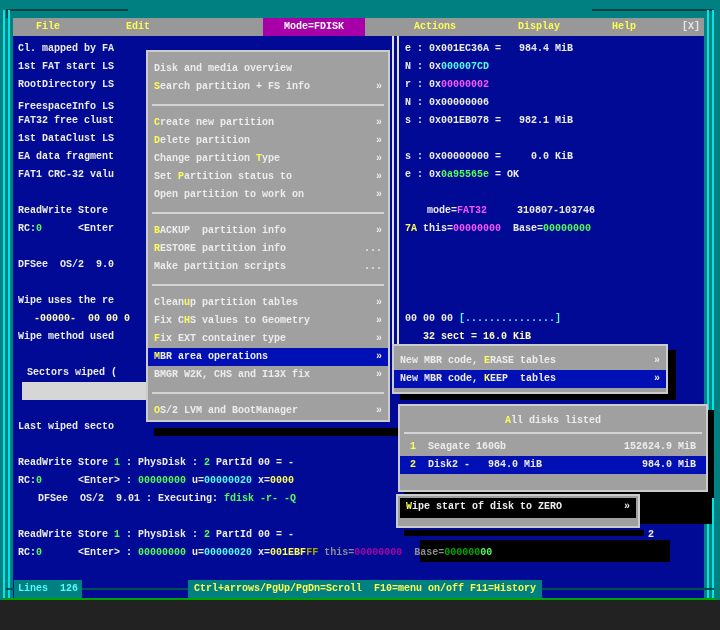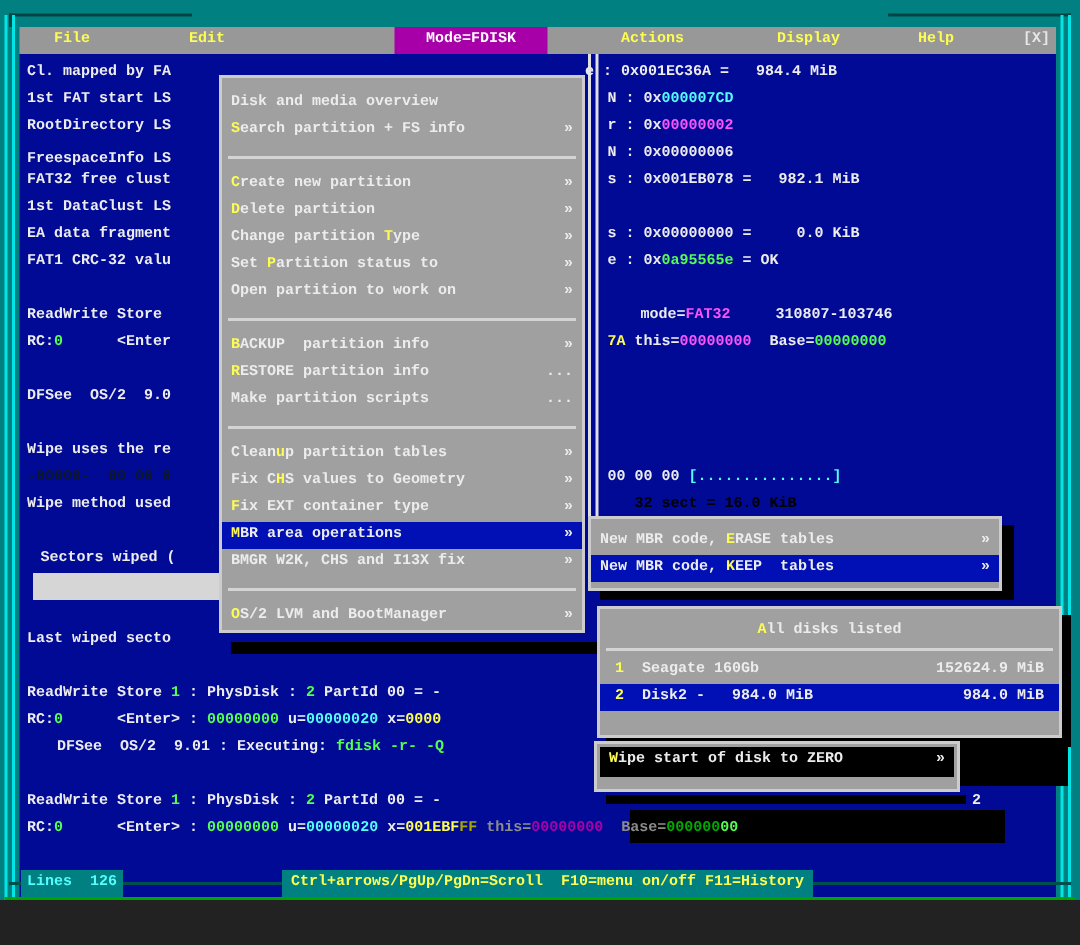--- a/index.html
+++ b/index.html
@@ -122,34 +122,34 @@
     <div class="rowline" style="left: 18px; top: 76px;"><span style="color: rgb(236, 236, 236);">RootDirectory LS</span></div>
     <div class="rowline" style="left: 18px; top: 98px;"><span style="color: rgb(236, 236, 236);">FreespaceInfo LS</span></div>
     <div class="rowline" style="left: 18px; top: 112px;"><span style="color: rgb(236, 236, 236);">FAT32 free clust</span></div>
     <div class="rowline" style="left: 18px; top: 130px;"><span style="color: rgb(236, 236, 236);">1st DataClust LS</span></div>
     <div class="rowline" style="left: 18px; top: 148px;"><span style="color: rgb(236, 236, 236);">EA data fragment</span></div>
     <div class="rowline" style="left: 18px; top: 166px; text-align: right;"><span style="color: rgb(236, 236, 236);">FAT1 CRC-32 valu</span></div>
     <div class="rowline" style="left: 18px; top: 202px;"><span style="color: rgb(236, 236, 236);">ReadWrite Store</span></div>
     <div class="rowline" style="left: 18px; top: 220px;"><span style="color: rgb(236, 236, 236);">RC:</span><span style="color: rgb(84, 252, 84);">0</span><span style="color: rgb(236, 236, 236);">      &lt;Enter</span></div>
     <div class="rowline" style="left: 18px; top: 256px;"><span style="color: rgb(236, 236, 236);">DFSee  OS/2  9.0</span></div>
     <div class="rowline" style="left: 18px; top: 292px;"><span style="color: rgb(236, 236, 236);">Wipe uses the re</span></div>
-    <div class="rowline" style="left: 18px; top: 310px;"><span style="color: #0f172a;">-00000-  00 00 0</span></div>
+    <div class="rowline" style="left: 18px; top: 310px;"><span style="color: #fef9c3; margin-left: 16px;">-00000-  00 00 0</span></div>
     <div class="rowline" style="left: 27px; top: 364px;"><span style="color: rgb(236, 236, 236);">Sectors wiped (</span></div>
     <div class="rowline" style="left: 18px; top: 328px;"><span style="color: rgb(236, 236, 236);">Wipe method used</span></div>
     <div class="rowline" style="left: 18px; top: 418px;"><span style="color: rgb(236, 236, 236);">Last wiped secto</span></div>
-    <div class="rowline" style="left: 390px; top: 40px;"><span style="color: rgb(236, 236, 236);">e : 0x001EC36A =   984.4 MiB</span></div>
+    <div class="rowline" style="left: 405px; top: 40px;"><span style="color: rgb(236, 236, 236);">e : 0x001EC36A =   984.4 MiB</span></div>
     <div class="rowline" style="left: 405px; top: 58px;"><span style="color: rgb(236, 236, 236);">N : 0x</span><span style="color: rgb(84, 252, 252);">000007CD</span></div>
     <div class="rowline" style="left: 405px; top: 76px;"><span style="color: rgb(236, 236, 236);">r : 0x</span><span style="color: rgb(252, 84, 252);">00000002</span></div>
     <div class="rowline" style="left: 405px; top: 94px;"><span style="color: rgb(236, 236, 236);">N : 0x00000006</span></div>
     <div class="rowline" style="left: 405px; top: 112px;"><span style="color: rgb(236, 236, 236);">s : 0x001EB078 =   982.1 MiB</span></div>
     <div class="rowline" style="left: 405px; top: 148px;"><span style="color: rgb(236, 236, 236);">s : 0x00000000 =     0.0 KiB</span></div>
     <div class="rowline" style="left: 405px; top: 166px;"><span style="color: rgb(236, 236, 236);">e : 0x</span><span style="color: rgb(84, 252, 84);">0a95565e</span><span style="color: rgb(236, 236, 236);"> = OK</span></div>
     <div class="rowline" style="left: 427px; top: 202px;"><span style="color: rgb(236, 236, 236);">mode=</span><span style="color: rgb(252, 84, 252);">FAT32</span><span style="color: rgb(236, 236, 236);">     310807-103746</span></div>
     <div class="rowline" style="left: 405px; top: 220px;"><span style="color: rgb(252, 252, 84);">7A</span><span style="color: rgb(236, 236, 236);"> this=</span><span style="color: rgb(252, 84, 252);">00000000</span><span style="color: rgb(236, 236, 236);">  Base=</span><span style="color: rgb(84, 252, 84);">00000000</span></div>
     <div class="rowline" style="left: 405px; top: 310px;"><span style="color: rgb(236, 236, 236);">00 00 00 </span><span style="color: rgb(84, 252, 252);">[...............]</span></div>
-    <div class="rowline" style="left: 423px; top: 328px;"><span style="color: #000000;">32 sect = 16.0 KiB</span></div>
+    <div class="rowline" style="left: 423px; top: 328px;"><span style="color: #fef9c3;">32 sect = 16.0 KiB</span></div>
     <div class="rowline" style="left: 18px; top: 454px;"><span style="color: rgb(236, 236, 236);">ReadWrite Store </span><span style="color: rgb(84, 252, 84);">1</span><span style="color: rgb(236, 236, 236);"> : PhysDisk : </span><span style="color: rgb(84, 252, 84);">2</span><span style="color: rgb(236, 236, 236);"> PartId 00 = -</span></div>
     <div class="rowline" style="left: 18px; top: 472px;"><span style="color: rgb(236, 236, 236);">RC:</span><span style="color: rgb(84, 252, 84);">0</span><span style="color: rgb(236, 236, 236);">      &lt;Enter&gt; : </span><span style="color: rgb(84, 252, 84);">00000000</span><span style="color: rgb(236, 236, 236);"> u=</span><span style="color: rgb(84, 252, 252);">00000020</span><span style="color: rgb(236, 236, 236);"> x=</span><span style="color: rgb(252, 252, 84);">0000</span></div>
     <div class="rowline" style="left: 18px; top: 490px; padding-left: 20px;"><span style="color: rgb(236, 236, 236);">DFSee  OS/2  9.01 : Executing: </span><span style="color: rgb(84, 252, 84);">fdisk -r- -Q</span></div>
     <div class="rowline" style="left: 18px; top: 526px;"><span style="color: rgb(236, 236, 236);">ReadWrite Store </span><span style="color: rgb(84, 252, 84);">1</span><span style="color: rgb(236, 236, 236);"> : PhysDisk : </span><span style="color: rgb(84, 252, 84);">2</span><span style="color: rgb(236, 236, 236);"> PartId 00 = -</span></div>
     <div class="rowline" style="left: 648px; top: 526px;"><span style="color: rgb(236, 236, 236);">2</span></div>
     <div class="rowline" style="left: 18px; top: 544px;"><span style="color: rgb(236, 236, 236);">RC:</span><span style="color: rgb(84, 252, 84);">0</span><span style="color: rgb(236, 236, 236);">      &lt;Enter&gt; : </span><span style="color: rgb(84, 252, 84);">00000000</span><span style="color: rgb(236, 236, 236);"> u=</span><span style="color: rgb(84, 252, 252);">00000020</span><span style="color: rgb(236, 236, 236);"> x=</span><span style="color: rgb(252, 252, 84);">001EBF</span><span style="color: rgb(168, 168, 0);">FF</span><span style="color: rgb(140, 140, 140);"> this=</span><span style="color: rgb(168, 0, 168);">00000000</span><span style="color: rgb(140, 140, 140);">  Base=</span><span style="color: rgb(0, 168, 0);">000000</span><span style="color: rgb(84, 252, 84);">00</span></div>
   </div>
 
 </body></html>

